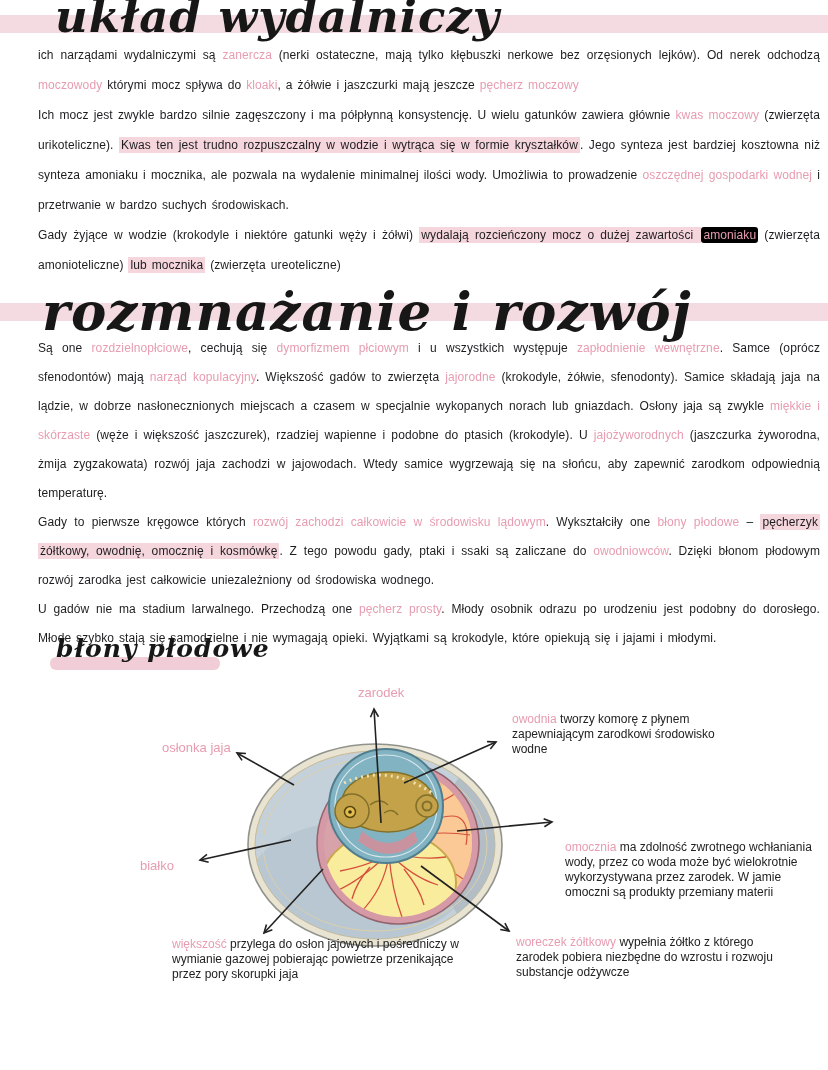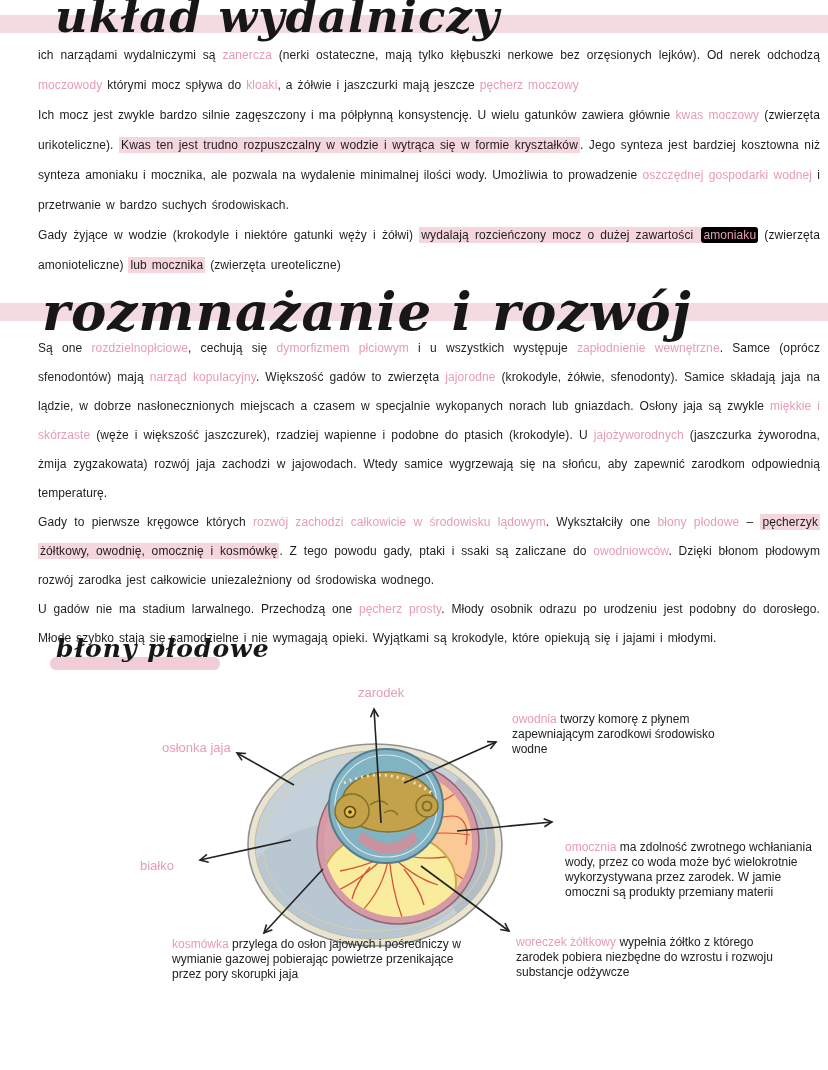--- a/index.html
+++ b/index.html
@@ -139,15 +139,15 @@
       <line x1="421" y1="181" x2="509" y2="246" marker-end="url(#ah)"></line>
       <line x1="457" y1="146" x2="552" y2="137" marker-end="url(#ah)"></line>
     </g>
   </svg>
 
   <div class="dlabel" id="label-zarodek"><span class="dterm">zarodek</span></div>
   <div class="dlabel" id="label-owodnia"><span class="dterm">owodnia</span> <span>tworzy komorę z płynem zapewniającym zarodkowi środowisko wodne</span></div>
   <div class="dlabel" id="label-oslonka"><span class="dterm">osłonka jaja</span></div>
   <div class="dlabel" id="label-omocznia"><span class="dterm">omocznia</span> <span>ma zdolność zwrotnego wchłaniania wody, przez co woda może być wielokrotnie wykorzystywana przez zarodek. W jamie omoczni są produkty przemiany materii</span></div>
   <div class="dlabel" id="label-bialko"><span class="dterm">białko</span></div>
-  <div class="dlabel" id="label-kosmowka"><span class="dterm">kosmówka</span> <span>przylega do osłon jajowych i pośredniczy w wymianie gazowej pobierając powietrze przenikające przez pory skorupki jaja</span></div>
+  <div class="dlabel" id="label-kosmowka"><span class="dterm">większość</span> <span>przylega do osłon jajowych i pośredniczy w wymianie gazowej pobierając powietrze przenikające przez pory skorupki jaja</span></div>
   <div class="dlabel" id="label-woreczek"><span class="dterm">woreczek żółtkowy</span> <span>wypełnia żółtko z którego zarodek pobiera niezbędne do wzrostu i rozwoju substancje odżywcze</span></div>
 </div>
 
 </body></html>

